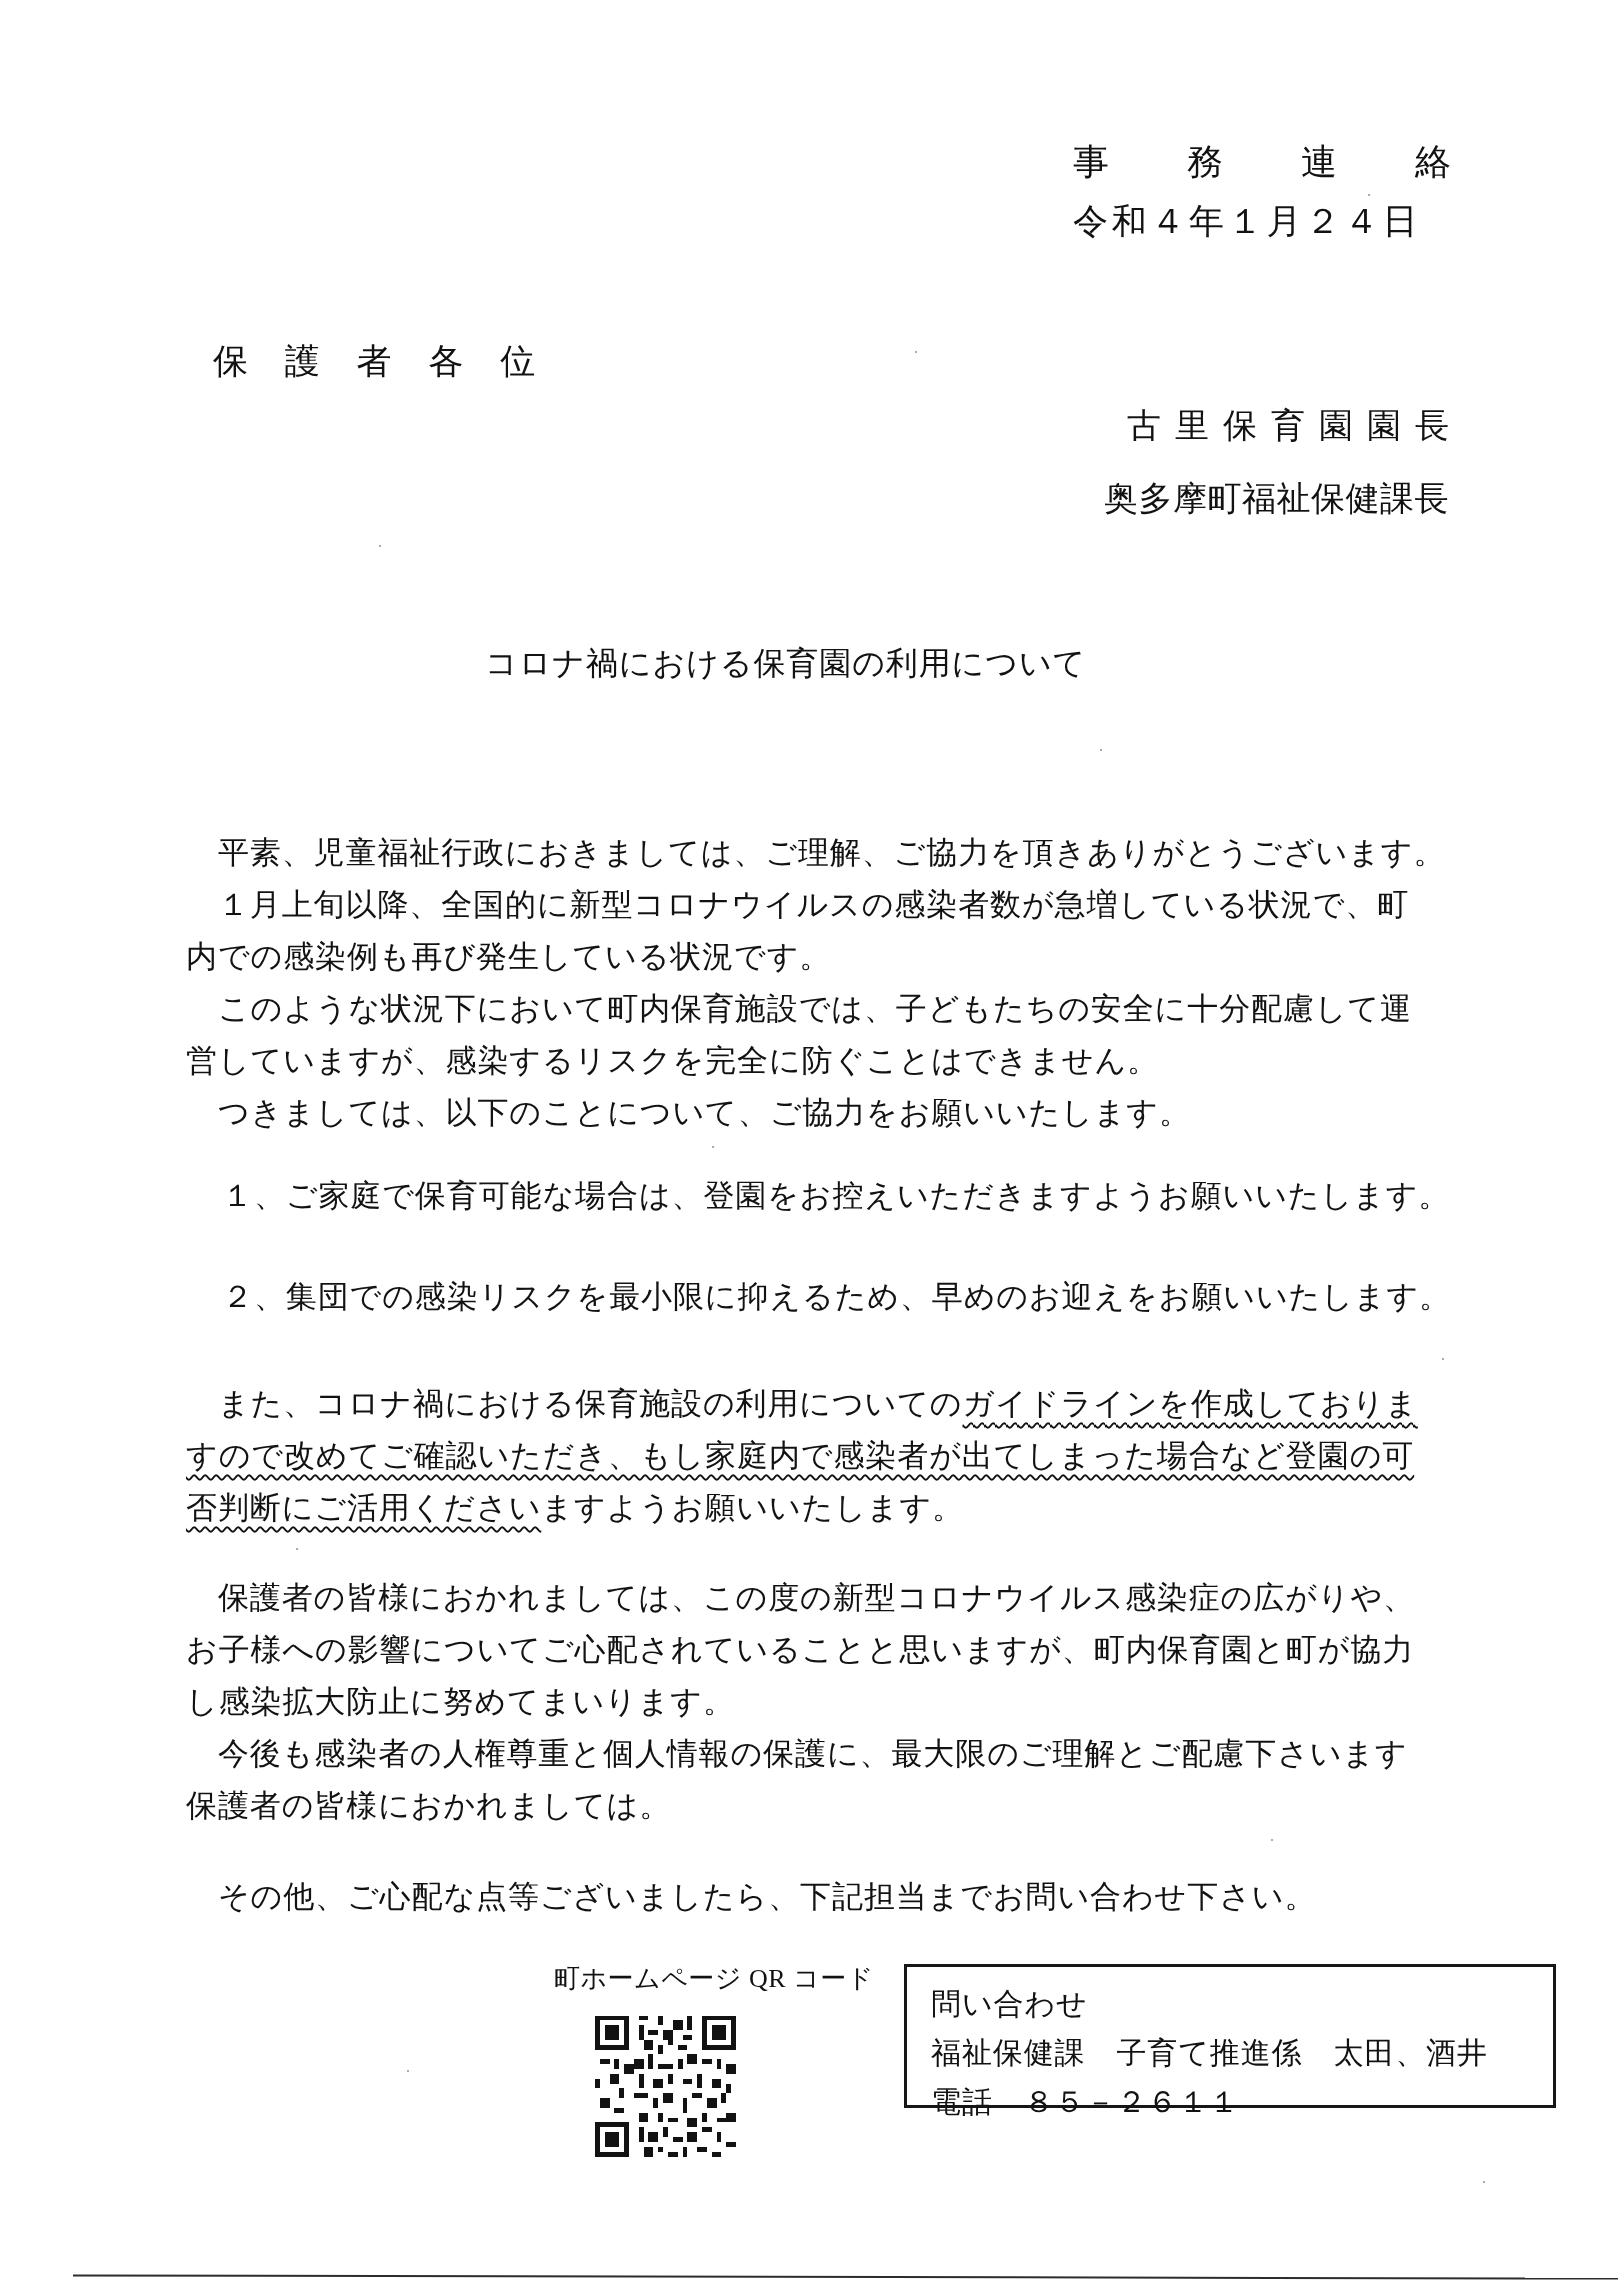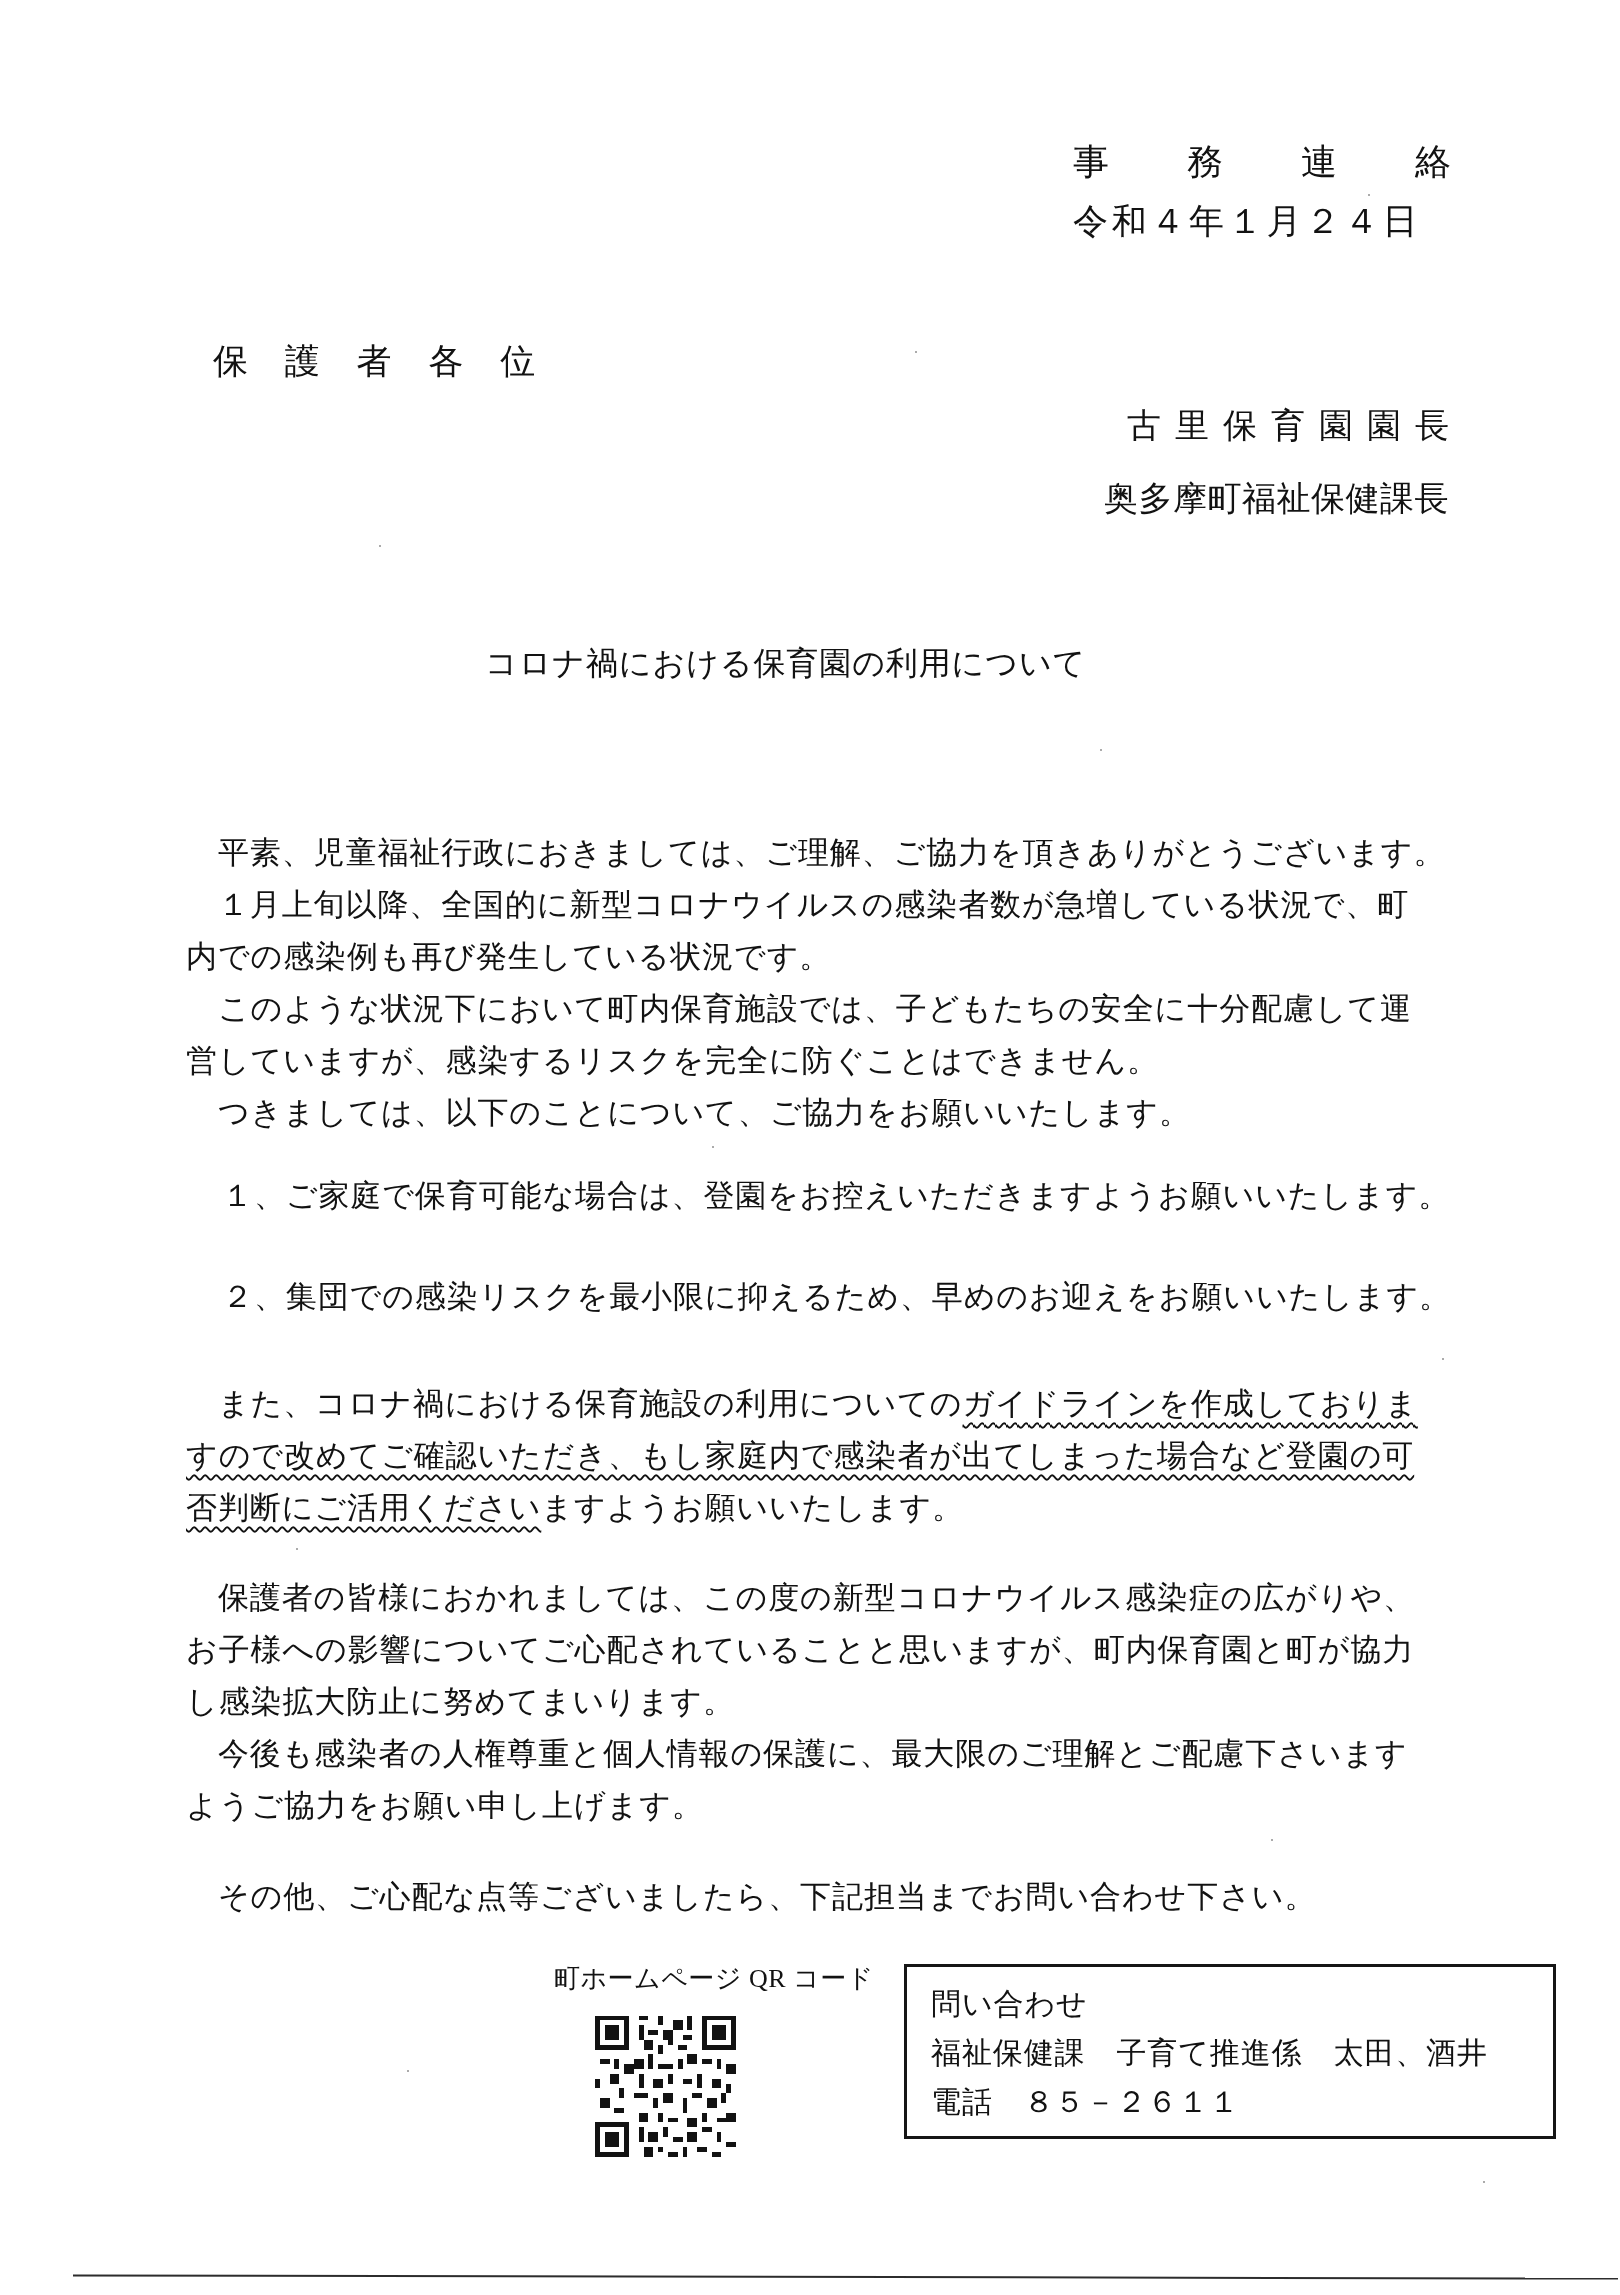--- a/index.html
+++ b/index.html
@@ -42,21 +42,21 @@
     text-decoration-thickness:1.8px;
     text-underline-offset:8.3px;
     text-decoration-color:#121212;
   }
 
   .qr-label{top:1961px;left:506px;font-size:26px;letter-spacing:0.5px;margin-left:48px;}
   .qr{top:2013px;left:595px;width:141px;height:146px;}
   .qr svg{width:100%;height:100%;}
 
   .contact-box{
-    top:1964px;left:904px;width:652px;height:175px;
+    top:1964px;left:904px;width:652px;height:144px;
     border:3.2px solid #161616;
     box-sizing:border-box;
     padding:12px 0 0 24px;
     font-size:30px;line-height:49px;
     letter-spacing:0.9px;
   }
   .contact-box div{white-space:pre;}
 
   .scan-line{
     top:2276px;left:73px;width:1545px;height:2.3px;
@@ -99,21 +99,21 @@
       <div class="line"><span>　また、コロナ禍における保育施設の利用についての</span><span class="wavy">ガイドラインを作成しておりま</span></div>
       <div class="line"><span class="wavy">すので改めてご確認いただき、もし家庭内で感染者が出てしまった場合など登園の可</span></div>
       <div class="line"><span class="wavy">否判断にご活用ください</span><span>ますようお願いいたします。</span></div>
     </div>
 
   <div class="abs bodytext p4">
       <div class="line">　保護者の皆様におかれましては、この度の新型コロナウイルス感染症の広がりや、</div>
       <div class="line">お子様への影響についてご心配されていることと思いますが、町内保育園と町が協力</div>
       <div class="line">し感染拡大防止に努めてまいります。</div>
       <div class="line">　今後も感染者の人権尊重と個人情報の保護に、最大限のご理解とご配慮下さいます</div>
-      <div class="line">ようご協力をお願い申し上げます。</div>
+      <div class="line">保護者の皆様におかれましては。</div>
     </div>
 
   <div class="abs p5">　その他、ご心配な点等ございましたら、下記担当までお問い合わせ下さい。</div>
 
   <div class="abs qr-label">町ホームページ QR コード</div>
 
   <div class="abs qr">
     <svg viewBox="0 0 29 29" shape-rendering="crispEdges" aria-hidden="true">
       <rect width="29" height="29" fill="#ffffff"></rect>
       <g fill="#121212">

